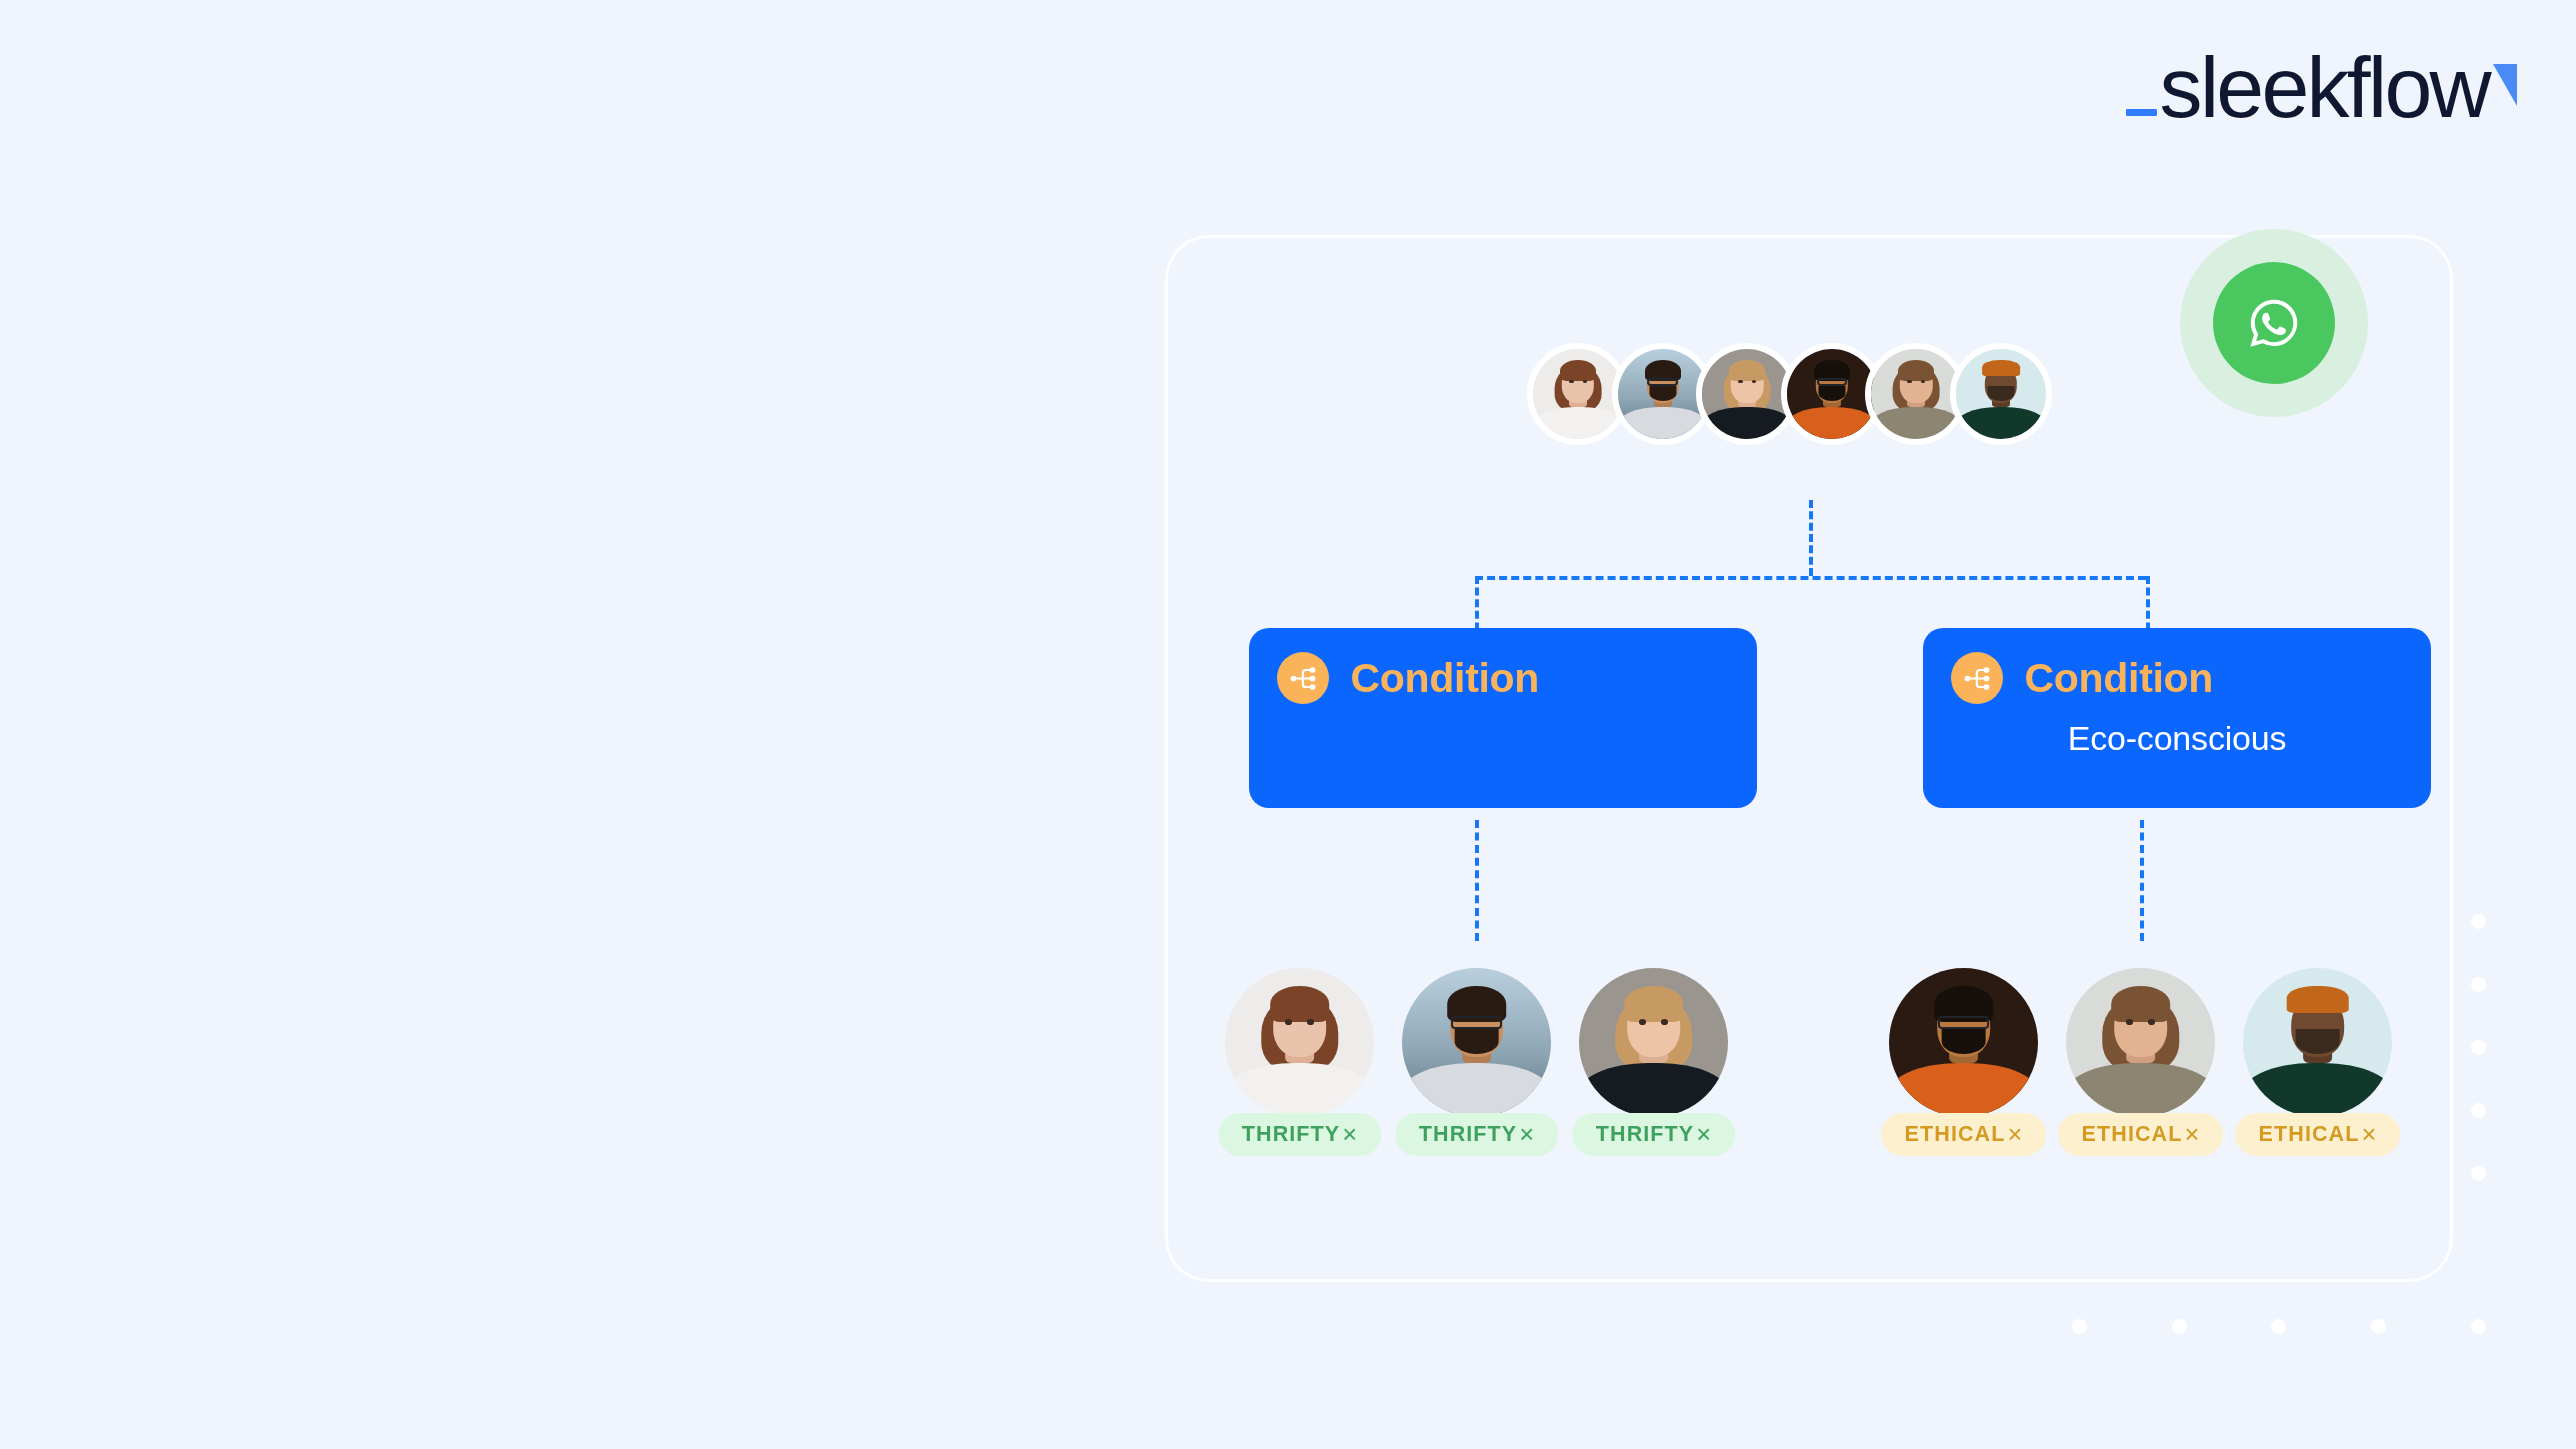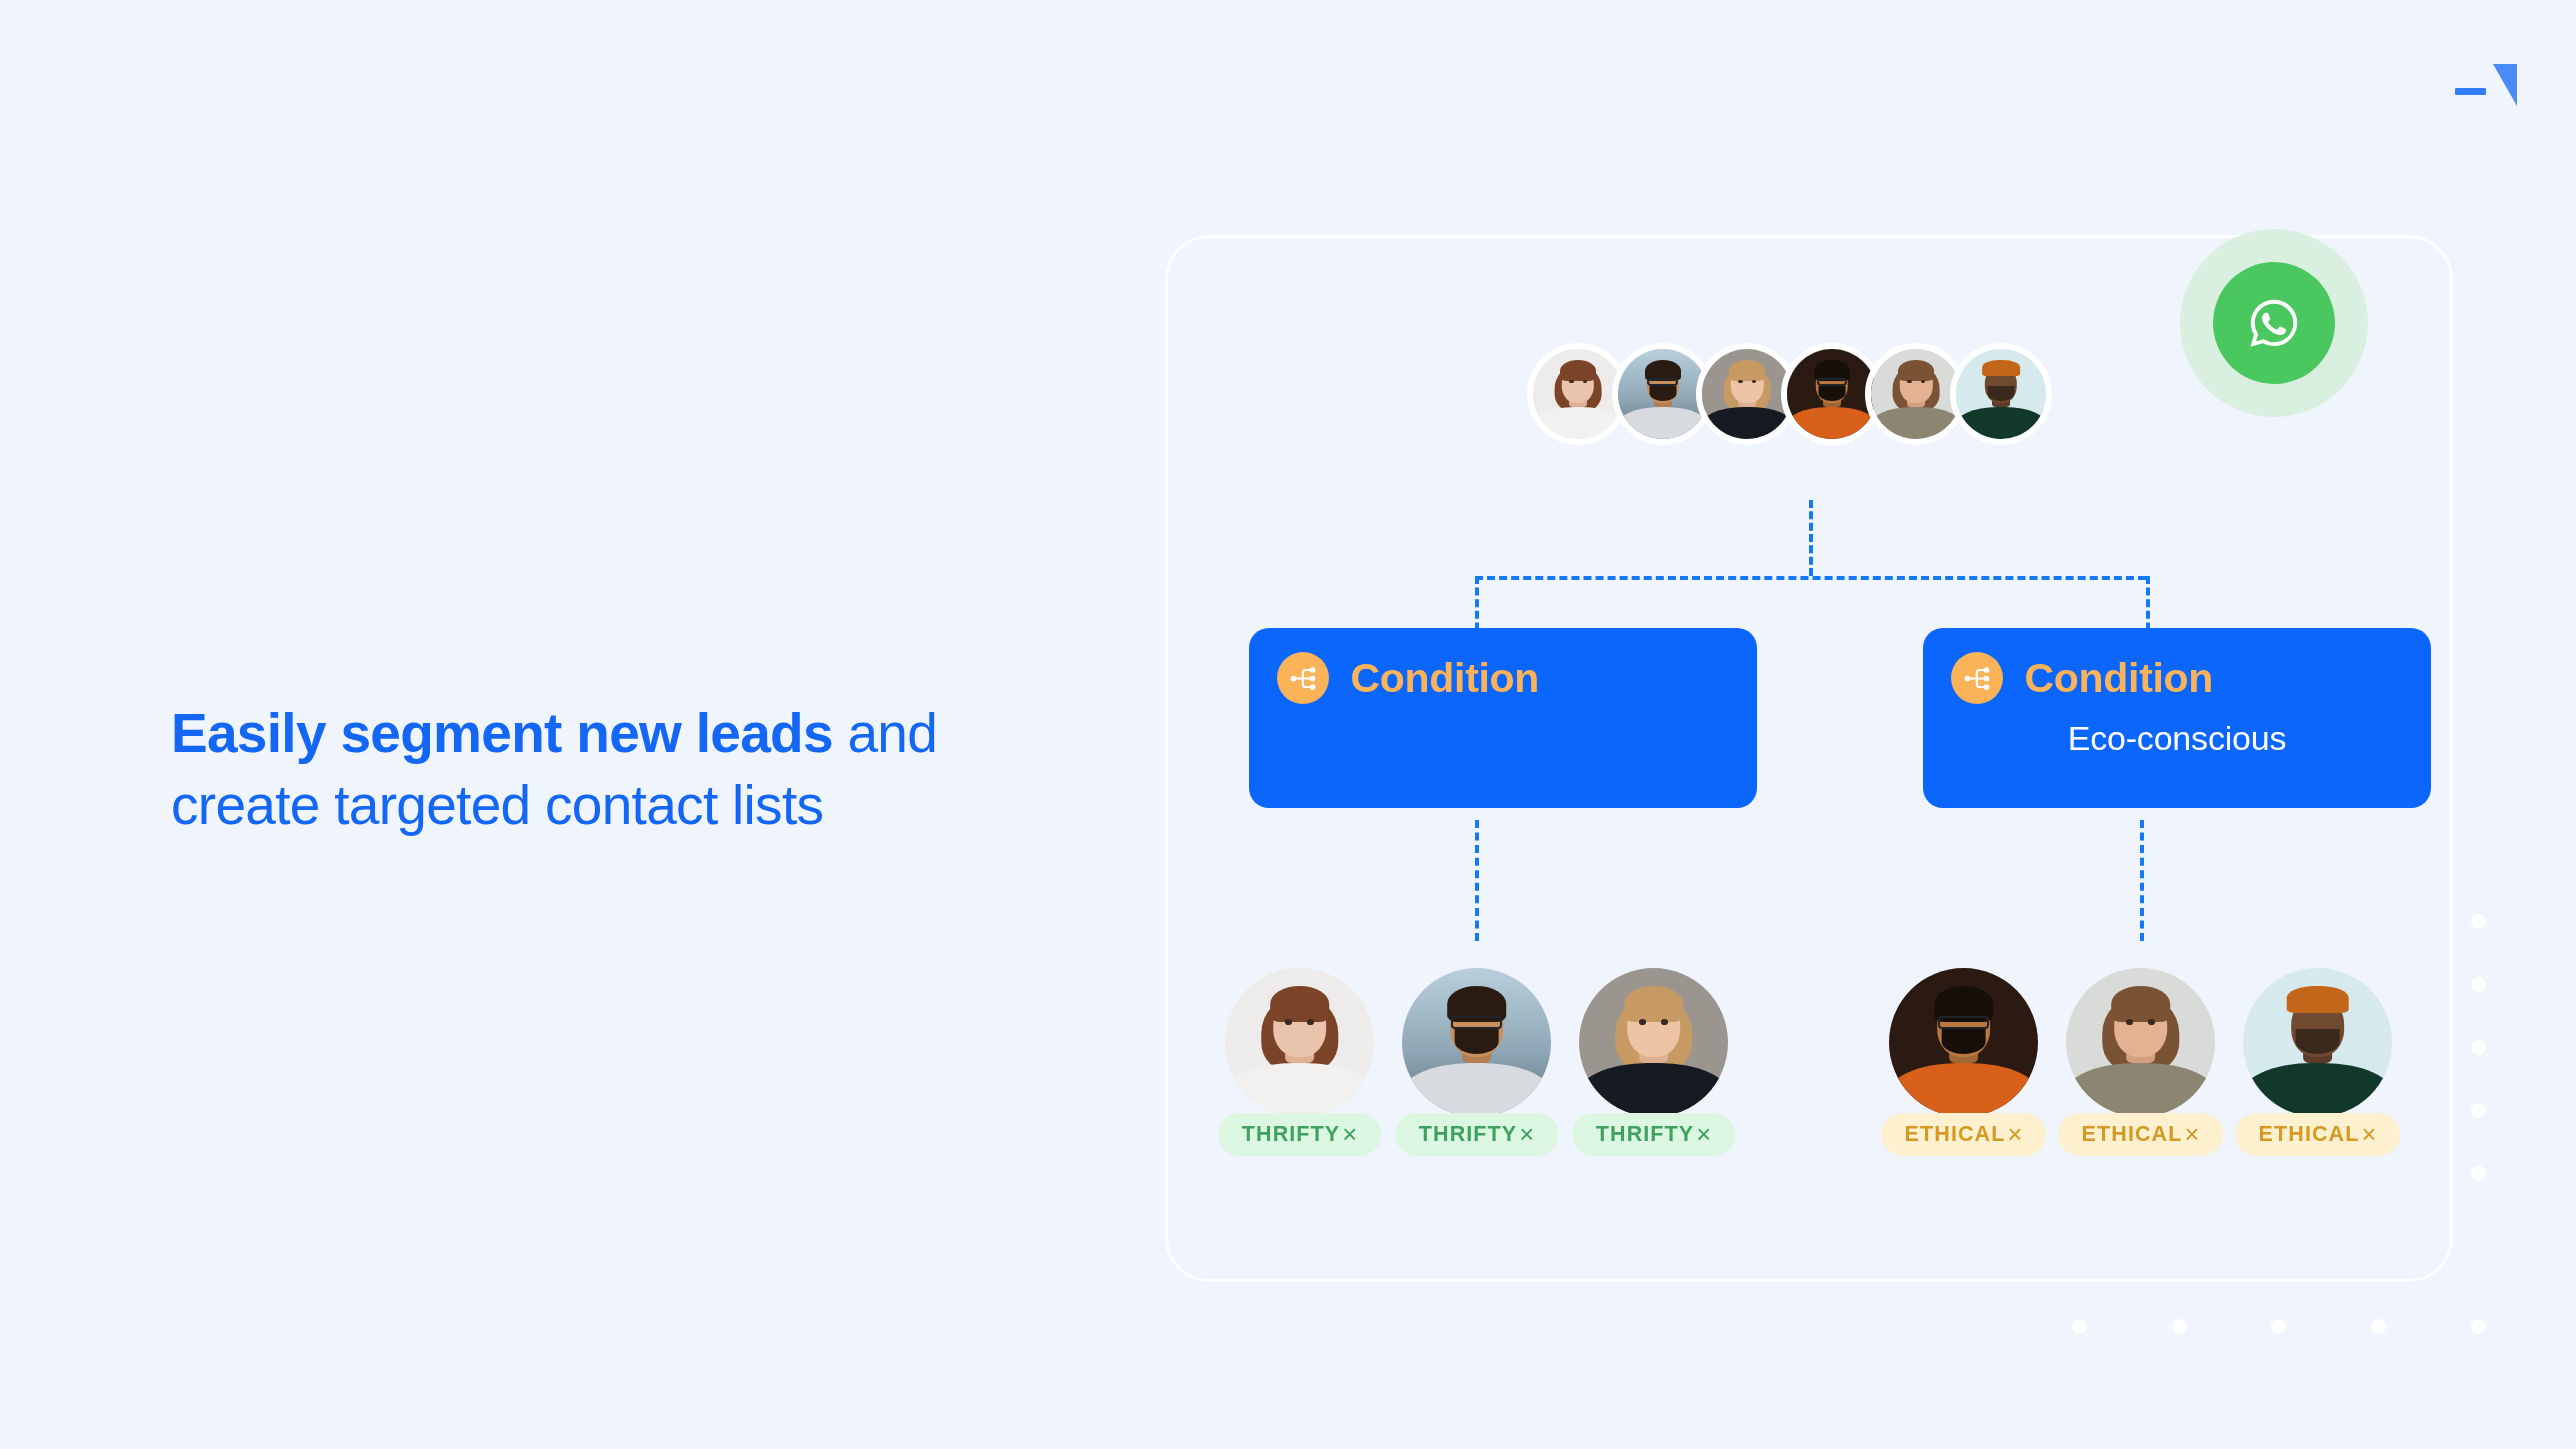--- a/index.html
+++ b/index.html
@@ -127,26 +127,24 @@
   .p .beard { position:absolute; left:50%; transform:translateX(-50%); bottom:42%; width:30%; height:17%; border-radius:0 0 50% 50%; }
   .p .hat   { position:absolute; left:50%; transform:translateX(-50%); bottom:70%; width:42%; height:18%; border-radius:45% 45% 14% 14%; }
 </style>
 </head>
 <body>
 
 <div class="stage">
 
   <div class="logo">
     <span class="logo-underscore"></span>
+    <span class="logo-word">sleekflow</span>
     <span class="logo-mark"></span>
   </div>
 
-  <h1 class="headline">
-    <span class="strong">Easily segment new leads</span><span> and create targeted contact lists</span>
-  </h1>
 
   <div class="panel"></div>
 
   <div class="dot" style="left:2471px; top:914px;"></div>
   <div class="dot" style="left:2471px; top:977px;"></div>
   <div class="dot" style="left:2471px; top:1040px;"></div>
   <div class="dot" style="left:2471px; top:1103px;"></div>
   <div class="dot" style="left:2471px; top:1166px;"></div>
 
   <div class="dot" style="left:2072px; top:1319px;"></div>

